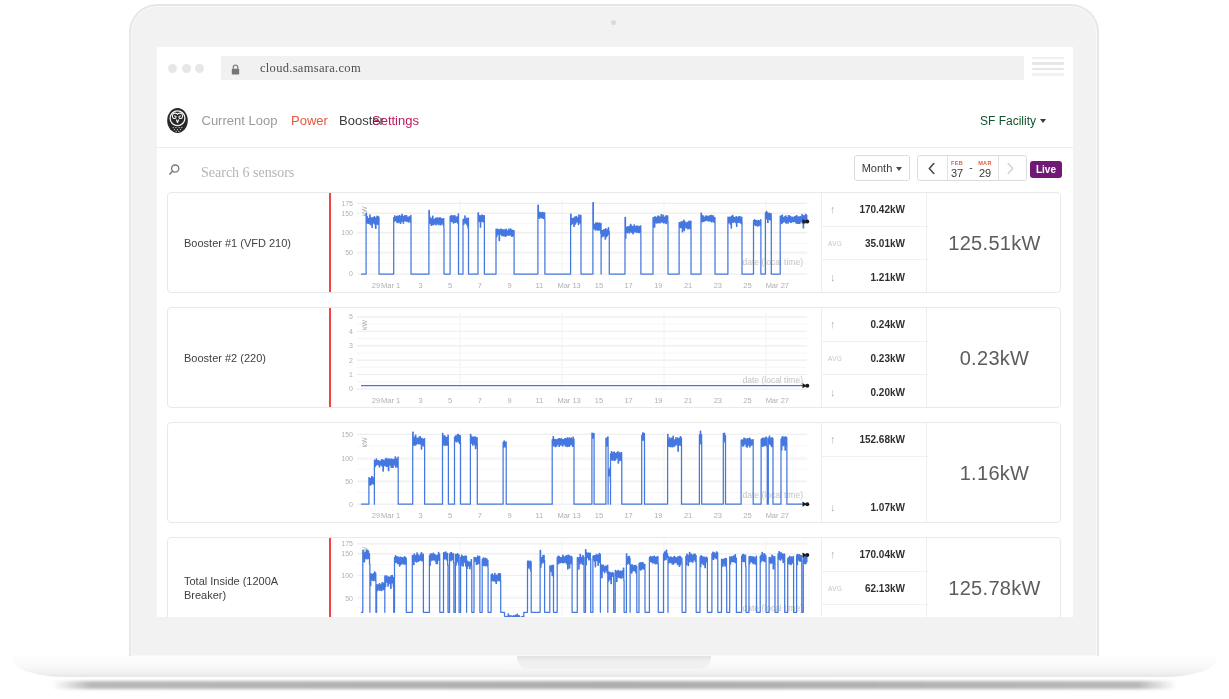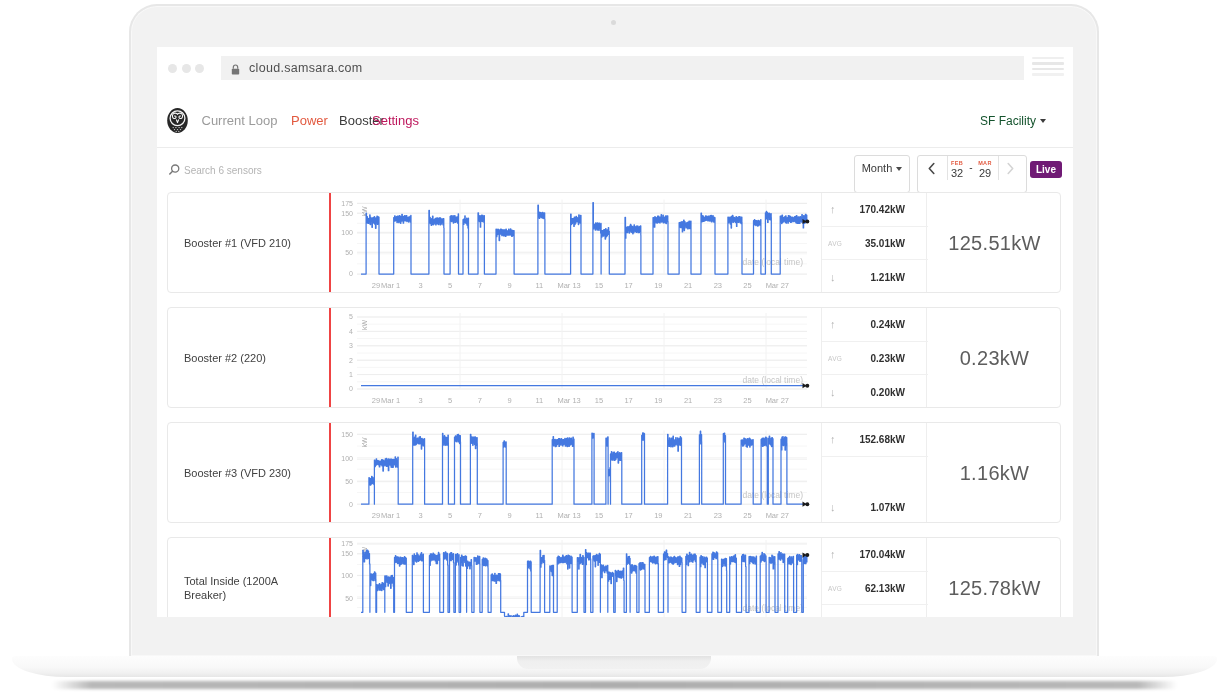--- a/index.html
+++ b/index.html
@@ -1,29 +1,29 @@
 <!DOCTYPE html>
 <html><head><meta charset="utf-8"><style>
 * { margin:0; padding:0; box-sizing:border-box; }
 html,body { width:1229px; height:699px; background:#fff; font-family:"Liberation Sans",sans-serif; overflow:hidden; position:relative; }
 .lapbody { position:absolute; left:129px; top:4px; width:970px; height:652px; background:#f2f2f2; border:2px solid #e7e7e7; border-bottom:none; border-radius:28px 28px 0 0; box-shadow: inset 0 0 0 1px #f8f8f8; }
 .cam { position:absolute; left:611px; top:20px; width:5px; height:5px; border-radius:50%; background:#dadada; }
 .screen { position:absolute; left:157px; top:47px; width:916px; height:570px; background:#fff; overflow:hidden; }
 .dot { position:absolute; width:9px; height:9px; border-radius:50%; background:#e7e7e7; top:17px; }
 .urlbar { position:absolute; left:64px; top:9px; width:803px; height:24px; background:#f1f1f1; }
 .urlico { position:absolute; left:74px; top:15px; }
-.urltext { position:absolute; left:92px; top:9px; height:20px; line-height:24px; font-size:12.5px; color:#4f4f4f; letter-spacing:0.3px; }
+.urltext { position:absolute; left:103px; top:9px; height:20px; line-height:24px; font-size:12.5px; color:#4f4f4f; letter-spacing:0.3px;font-family:Liberation Serif, serif; }
 .hline { position:absolute; left:875px; width:32px; height:2.5px; border-radius:1px; }
 .logo { position:absolute; left:10px; top:61px; }
 .nav { position:absolute; top:64px; height:20px; line-height:20px; font-size:13px; }
 .navbord { position:absolute; left:0; top:100px; width:916px; height:1px; background:#ececec; }
 .searchico { position:absolute; left:10px; top:116px; }
-.searchtxt { position:absolute; left:27px; top:118px; font-size:10px; color:#b4b4b4; }
+.searchtxt { position:absolute; left:44px; top:118px; font-size:14px; color:#b4b4b4;font-family:Liberation Serif, serif; }
 .caret { display:inline-block; width:0; height:0; border-left:3.5px solid transparent; border-right:3.5px solid transparent; border-top:4px solid #4a4a4a; vertical-align:middle; margin-left:5px; margin-bottom:1px; }
-.btn { position:absolute; top:108px; height:38px; background:#fff; border:1px solid #dcdcdc; border-radius:3px; }
+.btn { position:absolute; top:108px; height:26px; background:#fff; border:1px solid #dcdcdc; border-radius:3px; }
 .monthbtn { left:697px; width:56px; text-align:center; font-size:11px; color:#3a3a3a; line-height:24px; }
 .dategrp { left:760px; width:110px; }
 .dsec { position:absolute; top:0; height:24px; }
 .ddiv { position:absolute; top:0; width:1px; height:24px; background:#e3e3e3; }
 .dmon { font-size:5.5px; color:#e2593f; font-weight:bold; letter-spacing:0.4px; text-align:center; margin-top:3.5px; }
 .dnum { font-size:11px; color:#3a3a3a; text-align:center; margin-top:1px; }
 .livebtn { position:absolute; left:873px; top:114px; width:32px; height:17px; background:#701a75; border-radius:3px; color:#fff; font-size:10px; font-weight:bold; text-align:center; line-height:17px; }
 .row { position:absolute; left:10px; width:894px; height:101px; background:#fff; border:1px solid #e9e9e9; border-radius:4px; }
 .rlabel { position:absolute; left:0; top:0; width:163px; height:100%; border-right:2px solid #ef4444;text-decoration:underline; }
 .rlabel span { position:absolute; left:16px; top:50%; transform:translateY(-50%); font-size:11px; color:#414141; width:125px; line-height:14px; }
@@ -86,21 +86,21 @@
       </svg></div>
   <div class="searchtxt">Search 6 sensors</div>
   <div class="btn monthbtn">Month<span class="caret" style="border-left-width:3.5px;border-right-width:3.5px;border-top-width:4px;margin-left:4px"></span></div>
   <div class="btn dategrp">
      <div class="dsec" style="left:0;width:26px;padding-top:5px;text-align:center"><svg width="9" height="13" viewBox="0 0 9 13">
           <path d="M6.8,1.5 L2.3,6.5 L6.8,11.5" fill="none" stroke="#4a4a4a" stroke-width="1.6" stroke-linecap="round" stroke-linejoin="round"></path>
         </svg></div>
      <div class="ddiv" style="left:29px"></div>
      <div class="dsec" style="left:28px;width:22px">
         <div class="dmon">FEB</div>
-        <div class="dnum">32</div>
+        <div class="dnum">37</div>
       </div>
      <div class="dsec" style="left:50px;width:6px;font-size:10px;color:#3a3a3a;text-align:center;line-height:24px">-</div>
      <div class="dsec" style="left:56px;width:22px">
         <div class="dmon">MAR</div>
         <div class="dnum">29</div>
       </div>
      <div class="ddiv" style="left:80px"></div>
      <div class="dsec" style="left:79px;width:26px;padding-top:5px;text-align:center"><svg width="9" height="13" viewBox="0 0 9 13">
           <path d="M2.2,1.5 L6.7,6.5 L2.2,11.5" fill="none" stroke="#d4d4d4" stroke-width="1.6" stroke-linecap="round" stroke-linejoin="round"></path>
         </svg></div>
@@ -241,23 +241,20 @@
         <div class="scell" style="top:67.34px">
           <span class="sarr">↓</span>
           <span class="sval">0.20kW</span>
         </div>
       </div>
       <div class="rbig">
         <span>0.23kW</span>
       </div>
     </div>
     <div class="row" style="top:375px">
-      <div class="rlabel">
-        <span>Booster #3 (VFD 230)</span>
-      </div>
       <div class="rchart">
         <svg width="490" height="101" viewBox="0 0 490 101" style="position:absolute;left:0;top:0;overflow:visible">
           <line x1="26" y1="81.2" x2="476" y2="81.2" stroke="#f6f6f6" stroke-width="1"></line>
           <line x1="26" y1="69.5" x2="476" y2="69.5" stroke="#f6f6f6" stroke-width="1"></line>
           <line x1="26" y1="57.9" x2="476" y2="57.9" stroke="#f6f6f6" stroke-width="1"></line>
           <line x1="26" y1="46.2" x2="476" y2="46.2" stroke="#f6f6f6" stroke-width="1"></line>
           <line x1="26" y1="34.6" x2="476" y2="34.6" stroke="#f6f6f6" stroke-width="1"></line>
           <line x1="26" y1="23.0" x2="476" y2="23.0" stroke="#f6f6f6" stroke-width="1"></line>
           <line x1="26" y1="11.3" x2="476" y2="11.3" stroke="#f6f6f6" stroke-width="1"></line>
           <line x1="26" y1="11.3" x2="476" y2="11.3" stroke="#ededed" stroke-width="1"></line>

